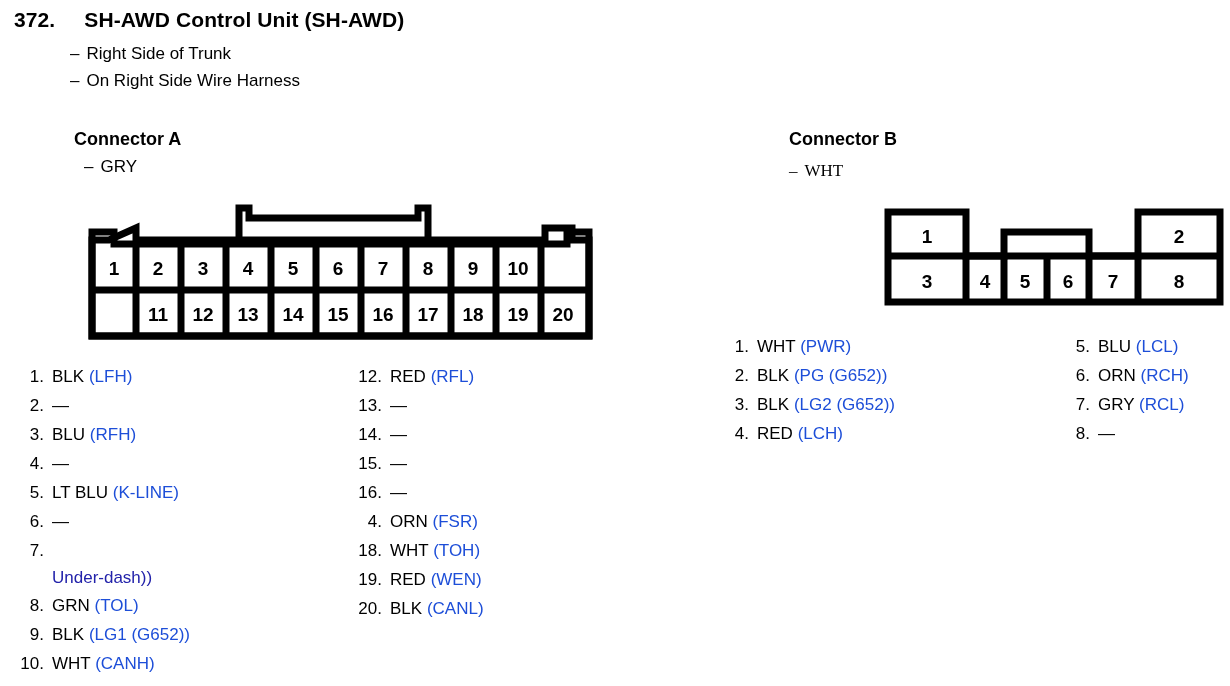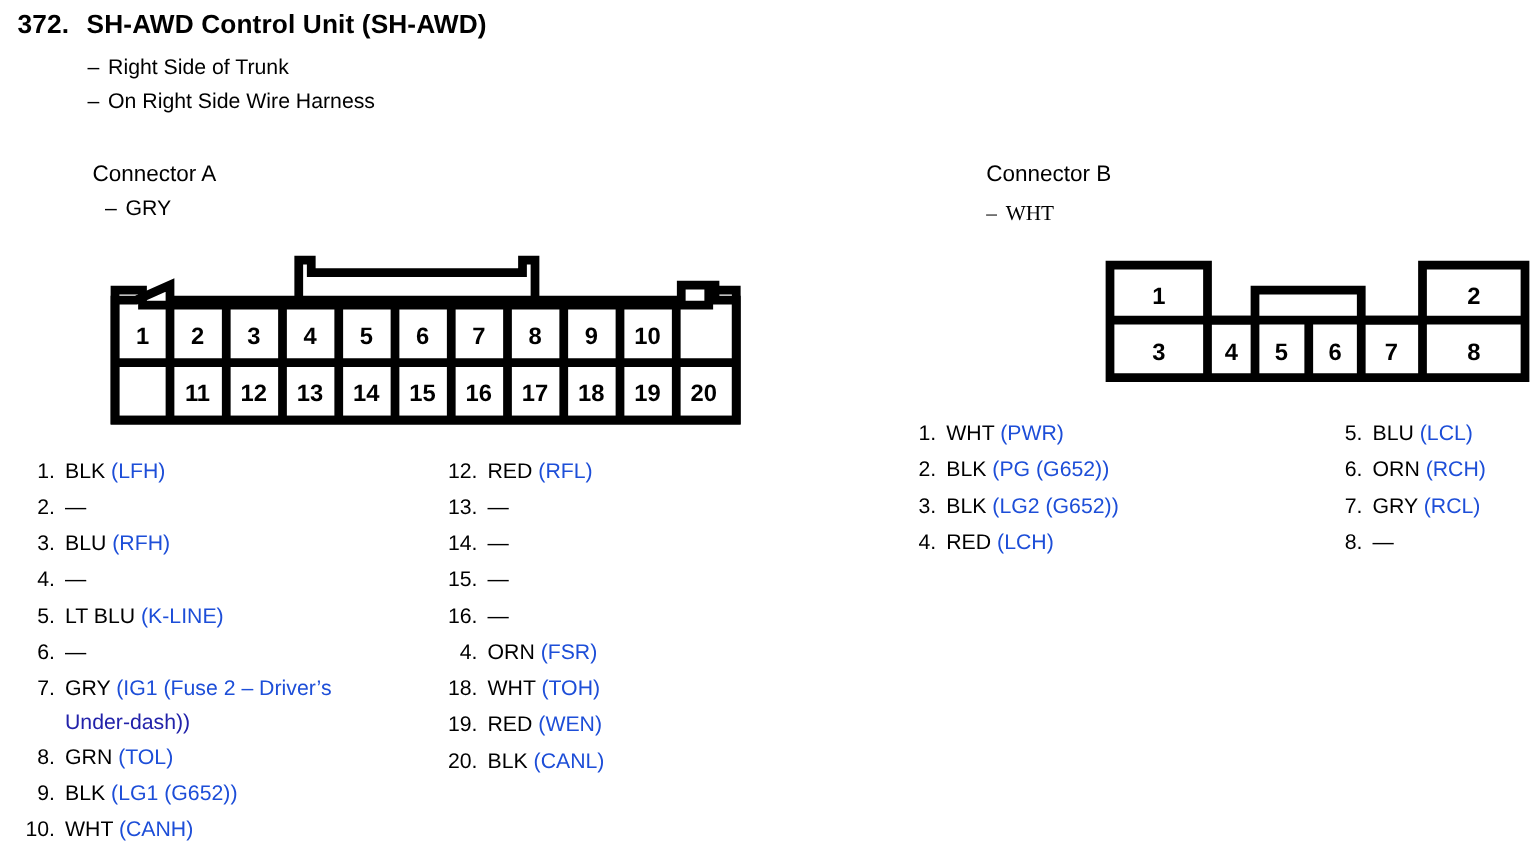--- a/index.html
+++ b/index.html
@@ -19,37 +19,37 @@
   
   .page-title {
     position: absolute;
     left: 14px;
     top: 8px;
     font-size: 21px;
     font-weight: bold;
     letter-spacing: 0.1px;
     white-space: nowrap;
   }
-  .page-title .num { display: inline-block; margin-right: 14px; }
+  .page-title .num { display: inline-block; margin-right: 29px; }
 
   .bullet-line {
     position: absolute;
     left: 70px;
     font-size: 17px;
     white-space: nowrap;
   }
   .bullet-line.l1 { top: 44px; }
   .bullet-line.l2 { top: 71px; }
   .dash { display: inline-block; margin-right: 7px; }
 
   
   .conn-heading {
     position: absolute;
     font-size: 18px;
-    font-weight: normal;
+    font-weight: bold;
     white-space: nowrap;
   }
   .conn-sub {
     position: absolute;
     font-size: 17px;
     white-space: nowrap;
   }
   #connA-heading { left: 74px;  top: 129px; }
   #connA-sub     { left: 84px;  top: 157px; }
   #connB-heading { left: 789px; top: 129px; }
@@ -216,21 +216,20 @@
   <div class="pin-row">
     <span class="pin-num">5.</span>
     <span class="pin-text"><span>LT BLU</span> <span class="sig">(K-LINE)</span></span>
   </div>
   <div class="pin-row">
     <span class="pin-num">6.</span>
     <span class="pin-text"><span>—</span> <span class="sig"></span></span>
   </div>
   <div class="pin-row">
     <span class="pin-num">7.</span>
-    <span class="pin-text"><span>GRY</span> <span class="sig">(IG1 (Fuse 2 – Driver’s</span></span>
   </div>
   <div class="cont">Under-dash))</div>
   <div class="pin-row">
     <span class="pin-num">8.</span>
     <span class="pin-text"><span>GRN</span> <span class="sig">(TOL)</span></span>
   </div>
   <div class="pin-row">
     <span class="pin-num">9.</span>
     <span class="pin-text"><span>BLK</span> <span class="sig">(LG1 (G652))</span></span>
   </div>

